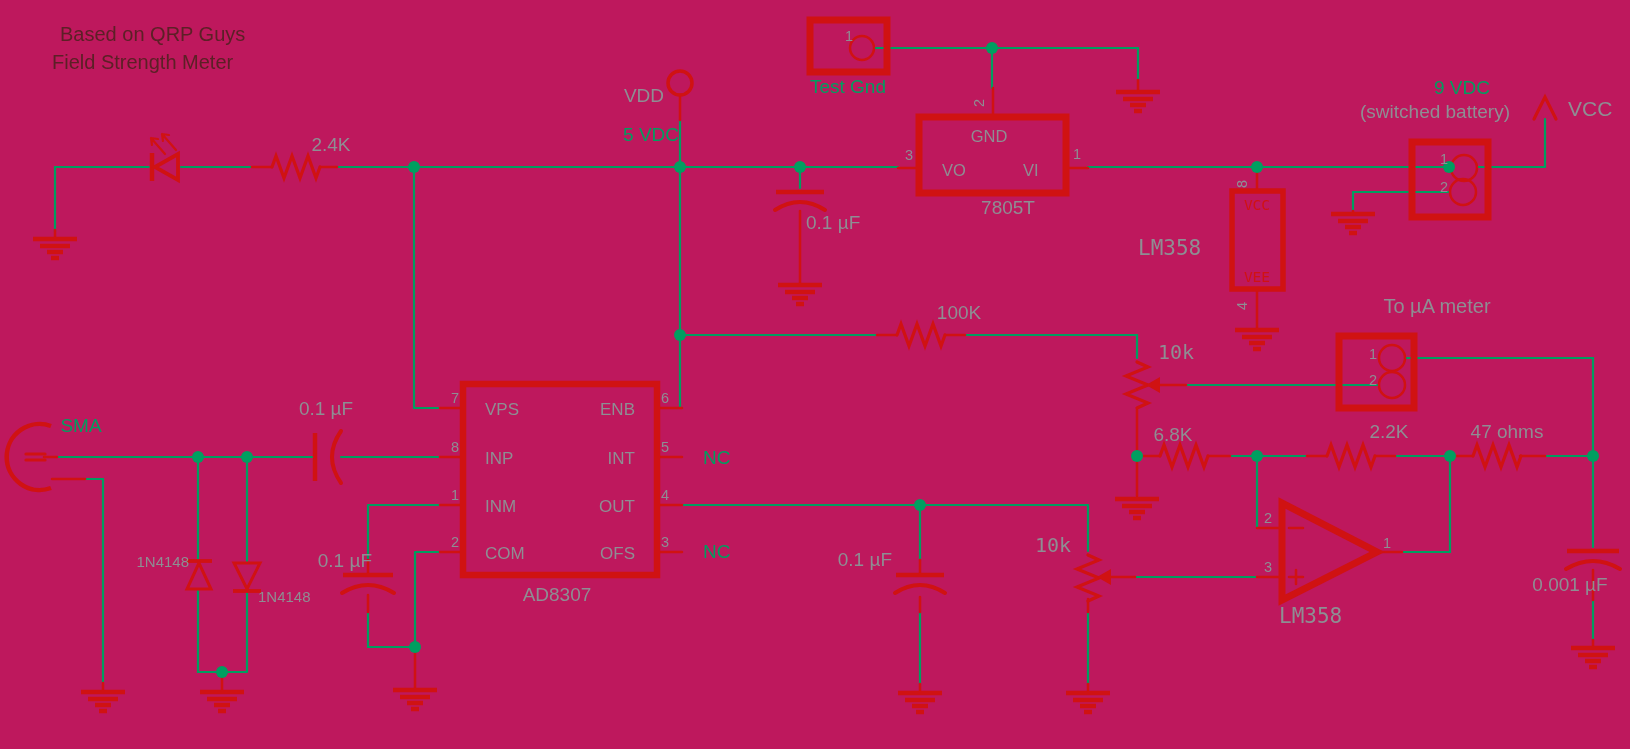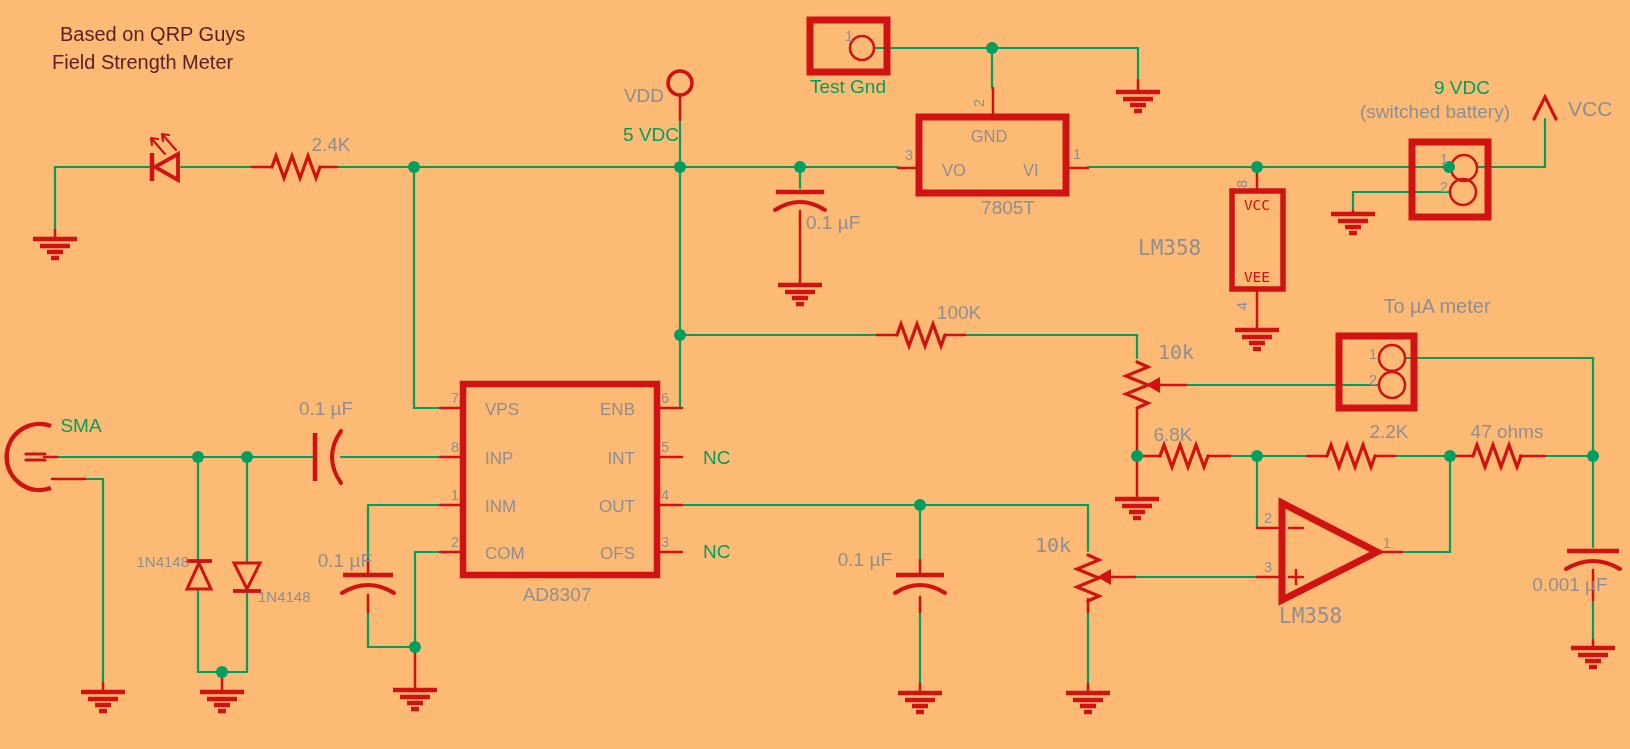--- a/index.html
+++ b/index.html
@@ -1,16 +1,16 @@
 <!DOCTYPE html>
 <html><head>
 <meta charset="utf-8">
 <style>
   html,body{margin:0;padding:0;background:#ffffff;}
-  .stage{position:relative;width:1630px;height:749px;background:#fdba74;overflow:hidden;}
+  .stage{position:relative;width:1630px;height:749px;background:#be185d;overflow:hidden;}
   svg{display:block;}
   
   .w{stroke:#009e60;stroke-width:2.2;fill:none;stroke-linecap:round;}
   
   .r{stroke:#d01212;stroke-width:3.2;fill:none;stroke-linecap:round;}
   .pr{stroke:#d01212;stroke-width:2.5;fill:none;stroke-linecap:round;}
   .rt{stroke:#d01212;stroke-width:4.5;fill:none;stroke-linecap:butt;}
   .box{stroke:#d01212;stroke-width:7;fill:none;}
   .box2{stroke:#d01212;stroke-width:6.5;fill:none;}
   .box3{stroke:#d01212;stroke-width:5.5;fill:none;}

